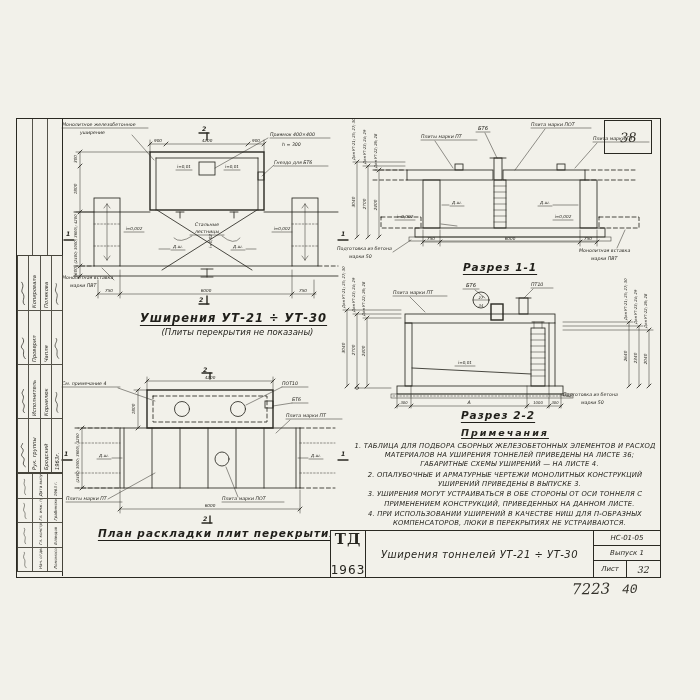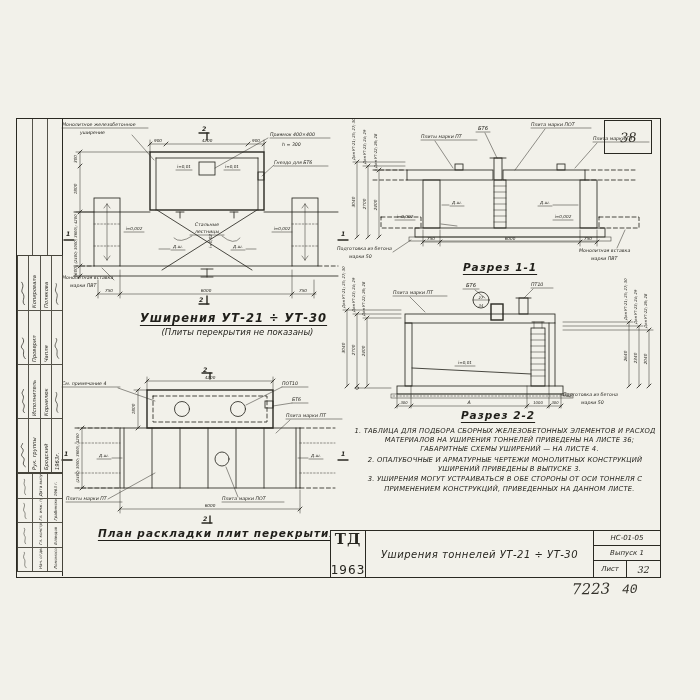--- a/index.html
+++ b/index.html
@@ -540,23 +540,25 @@
     </g>
   </svg>
 
   <div class="dtitle" style="left:116px;top:311px;width:235px;font-size:11.5px;">Уширения УТ-21 ÷ УТ-30</div>
   <div class="dsub" style="left:120px;top:327px;width:235px;font-size:8.5px;">(Плиты перекрытия не показаны)</div>
   <div class="dtitle" style="left:425px;top:261px;width:150px;font-size:10.5px;">Разрез 1-1</div>
   <div class="dtitle" style="left:418px;top:409px;width:160px;font-size:10.5px;">Разрез 2-2</div>
   <div class="dtitle" style="left:85px;top:527px;width:265px;font-size:10.5px;">План раскладки плит перекрытия</div>
 
   <div class="notes">
+    <div class="notes-h">Примечания</div>
     <div class="notes-item">1. Таблица для подбора сборных железобетонных элементов и расход материалов на уширения тоннелей приведены на листе 36; габаритные схемы уширений — на листе 4.</div>
     <div class="notes-item">2. Опалубочные и арматурные чертежи монолитных конструкций уширений приведены в выпуске 3.</div>
     <div class="notes-item">3. Уширения могут устраиваться в обе стороны от оси тоннеля с применением конструкций, приведенных на данном листе.</div>
+    <div class="notes-item">4. При использовании уширений в качестве ниш для П-образных компенсаторов, люки в перекрытиях не устраиваются.</div>
   </div>
 
   <div class="tblock">
     <div class="tb-logo">
       <span class="tb-td">ТД</span>
       <span class="tb-year">1963</span>
     </div>
     <div class="tb-title">Уширения тоннелей УТ-21 ÷ УТ-30</div>
     <div class="tb-right">
       <div class="tb-r">НС-01-05</div>

